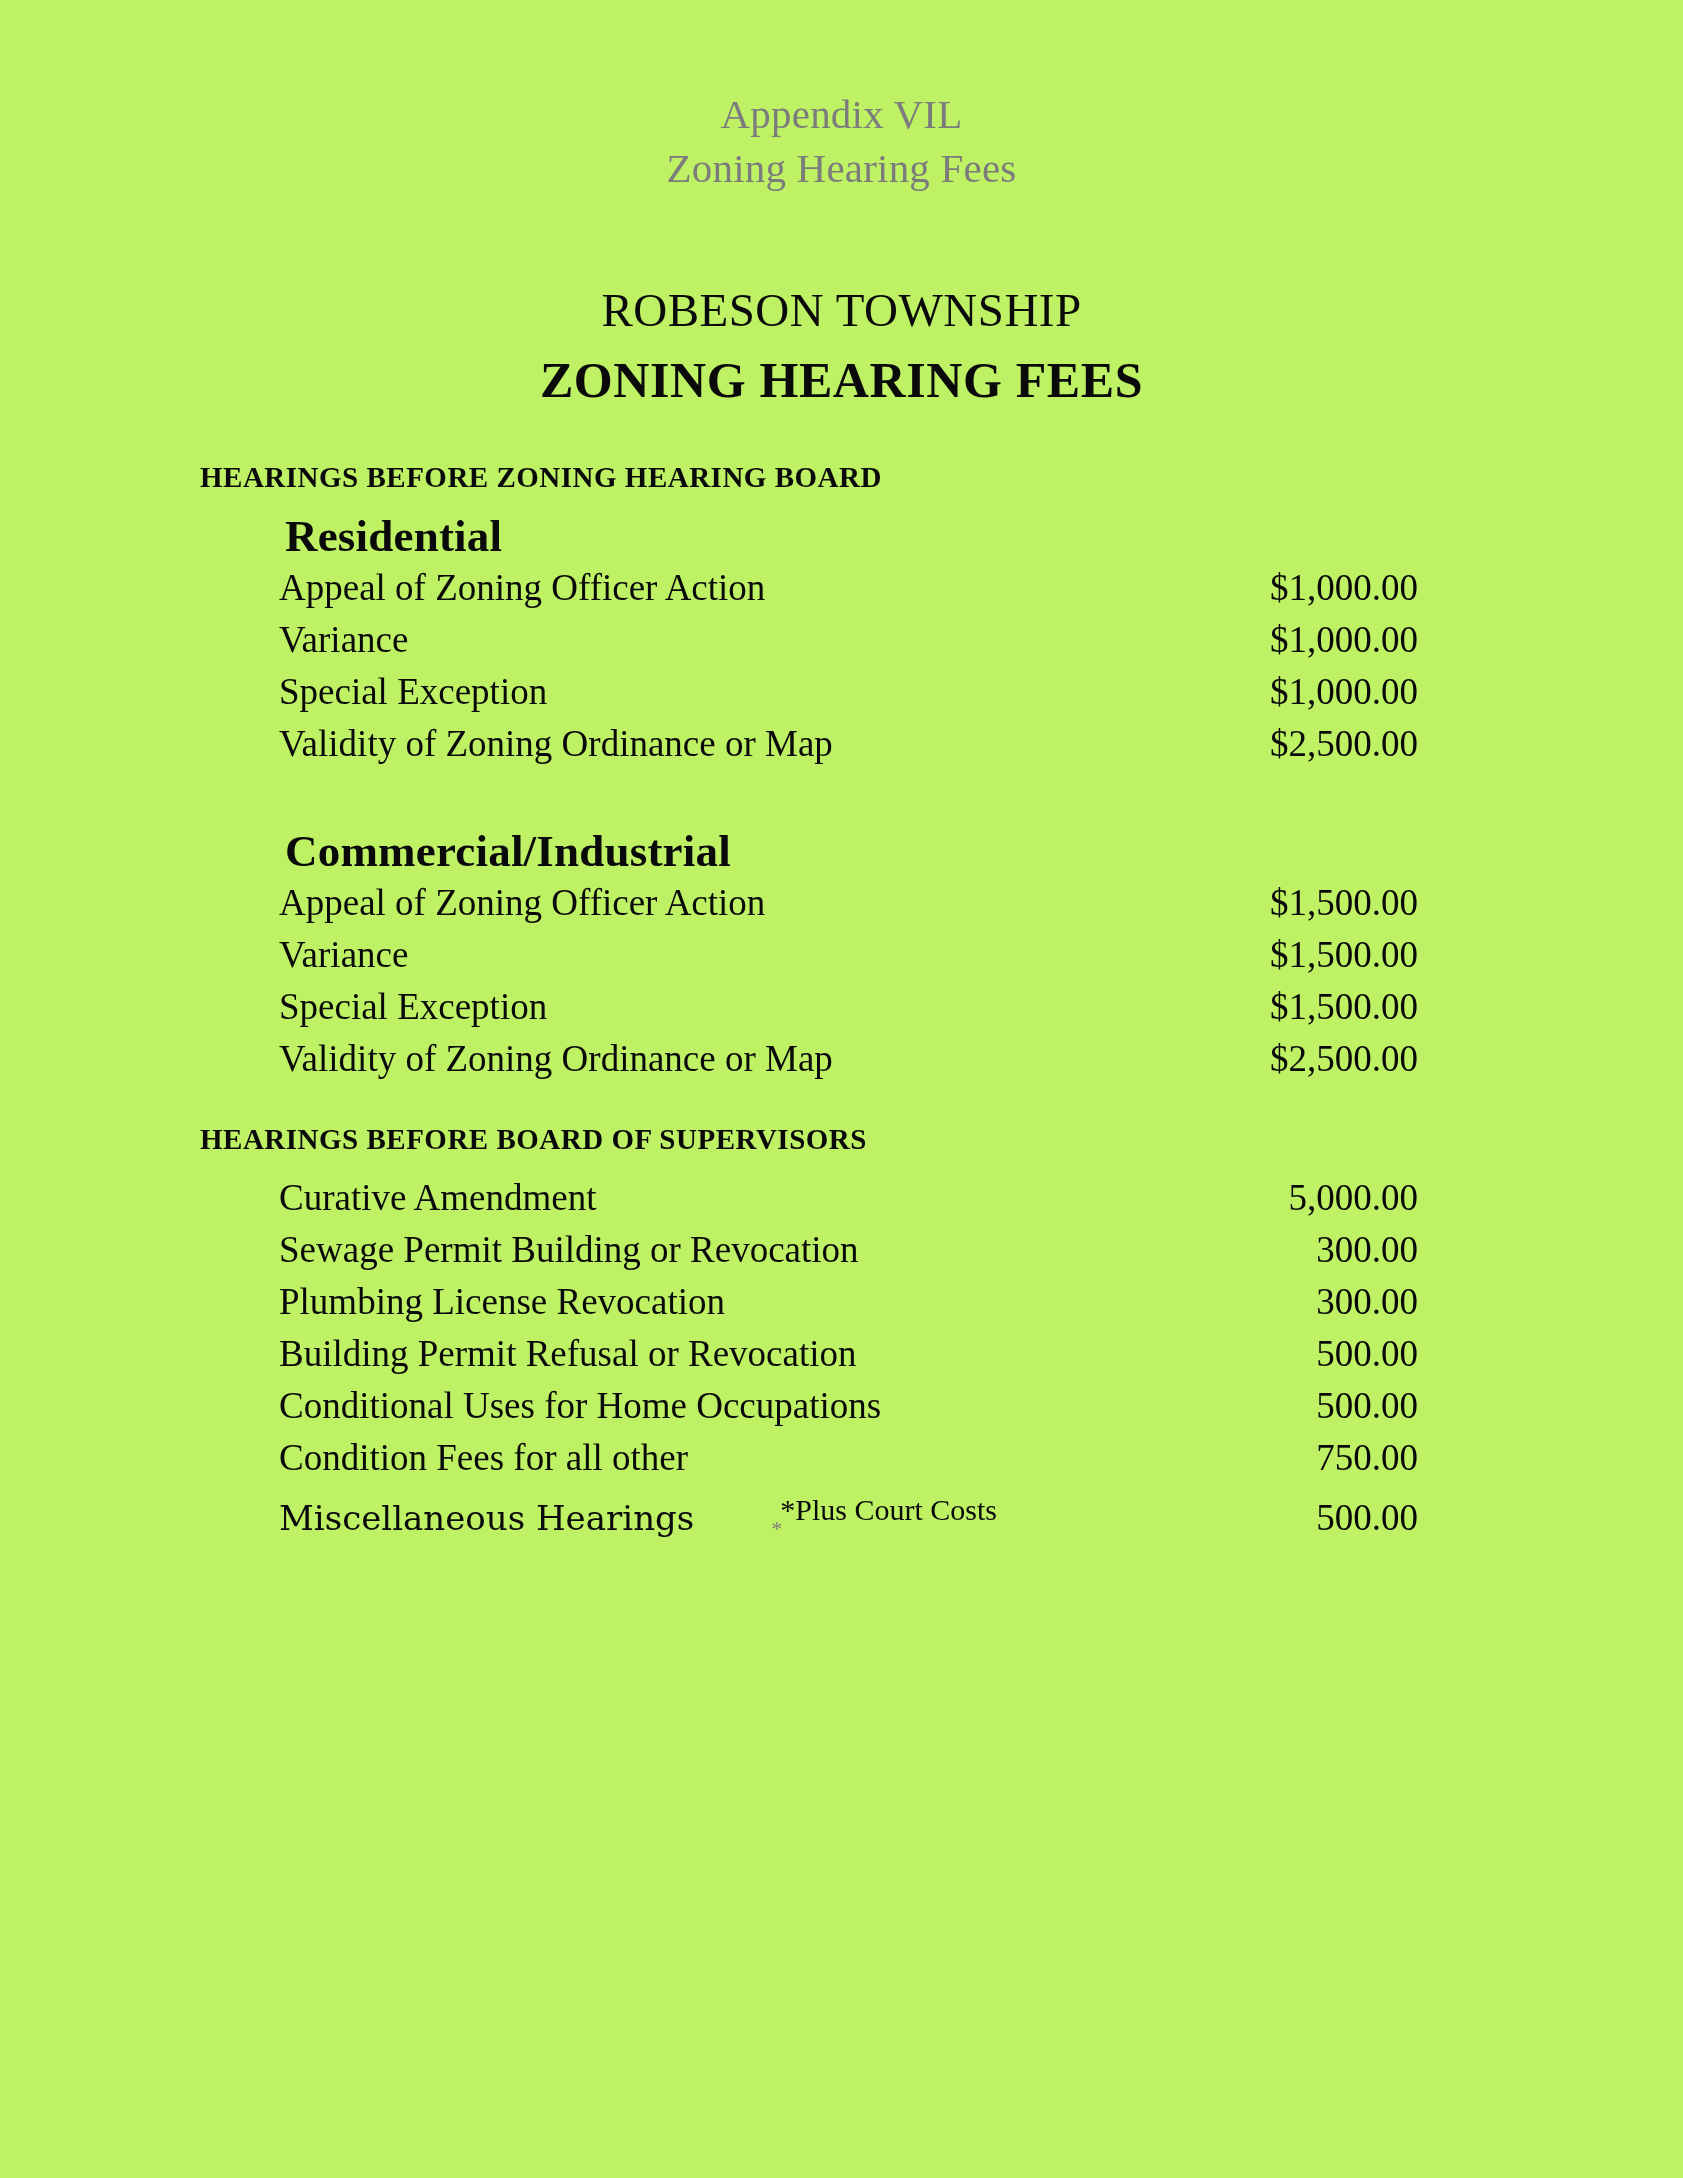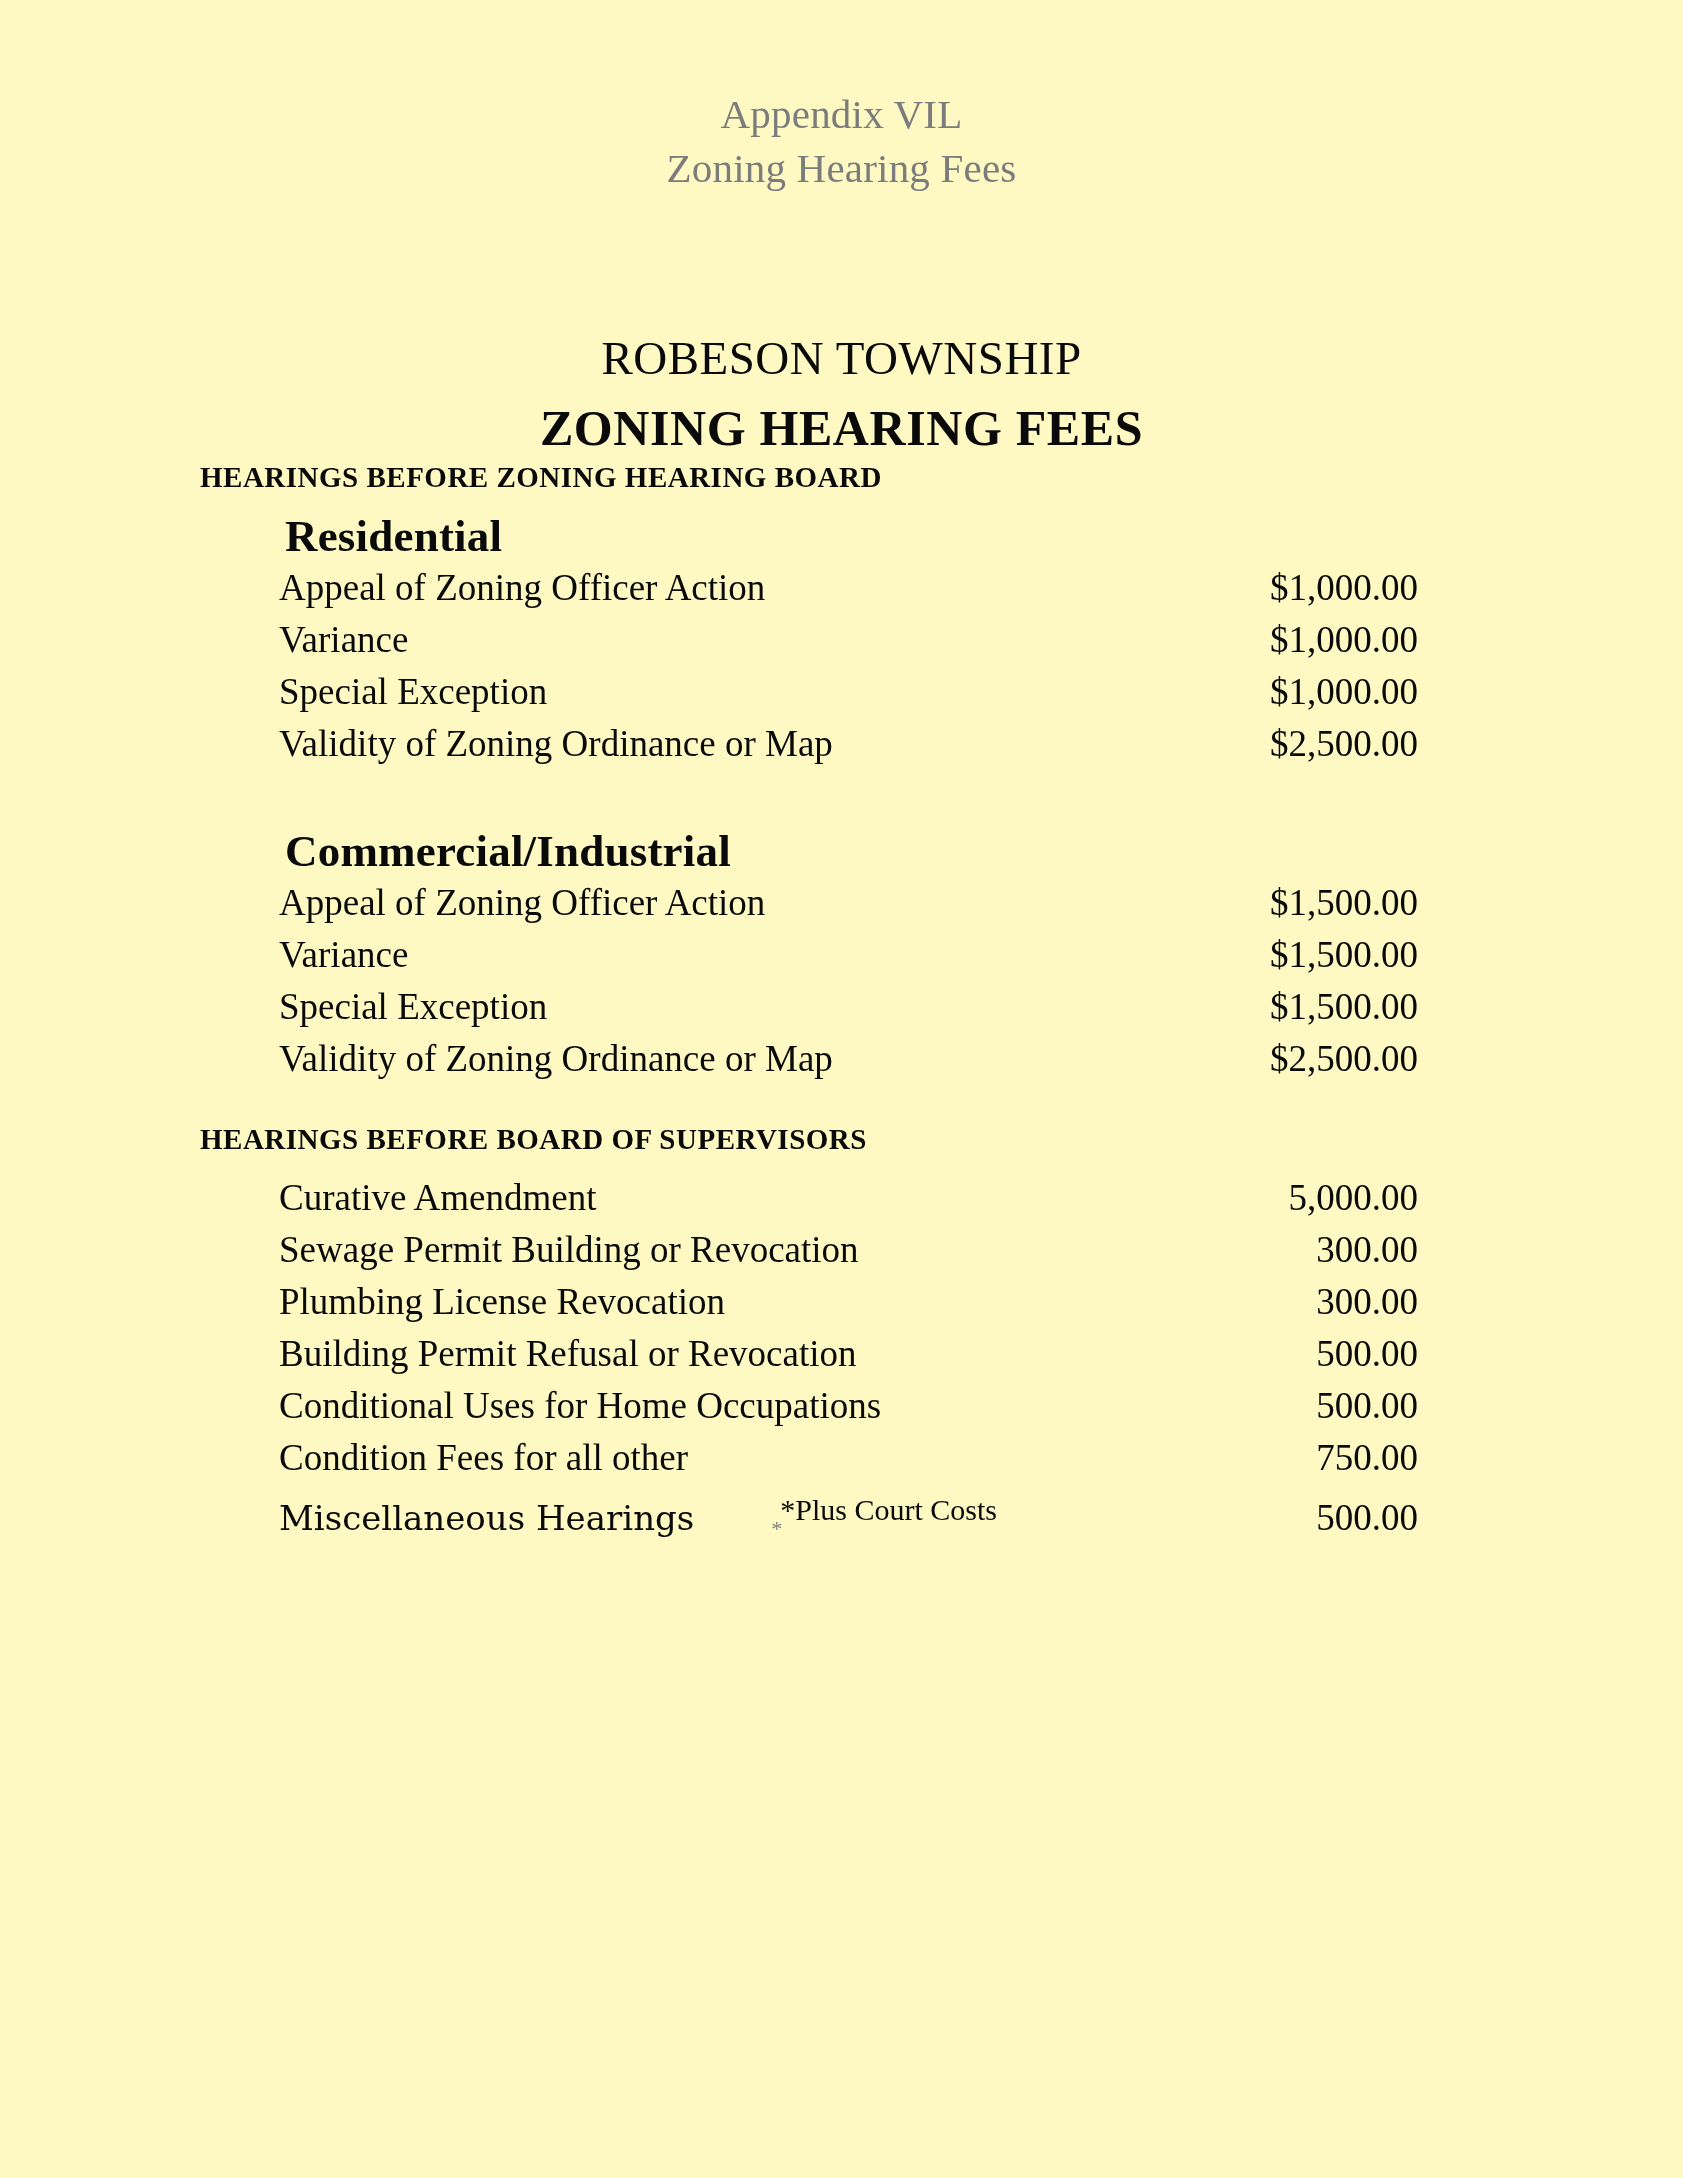--- a/index.html
+++ b/index.html
@@ -12,21 +12,21 @@
     height: 2178px;
     font-family: "Liberation Serif", serif;
     color: #0a0a0a;
     position: relative;
     overflow: hidden;
   }
 
   .page {
     position: absolute;
     inset: 0;
-    background: #fef9c3;
+    background: #bef264;
   }
 
   
   .doc-header {
     position: absolute;
     top: 87px;
     left: 0;
     width: 1683px;
     text-align: center;
     color: #7c7c7c;
@@ -37,21 +37,20 @@
   }
   .doc-header div { white-space: pre; }
 
   
   .title-block {
     position: absolute;
     top: 283px;
     left: 0;
     width: 1683px;
     text-align: center;
-    margin-top: 48px;
   }
   .title-main {
     font-size: 47px;
     letter-spacing: 0.5px;
     line-height: 1.18;
   }
   .title-sub {
     font-size: 50px;
     font-weight: bold;
     letter-spacing: 0.6px;

